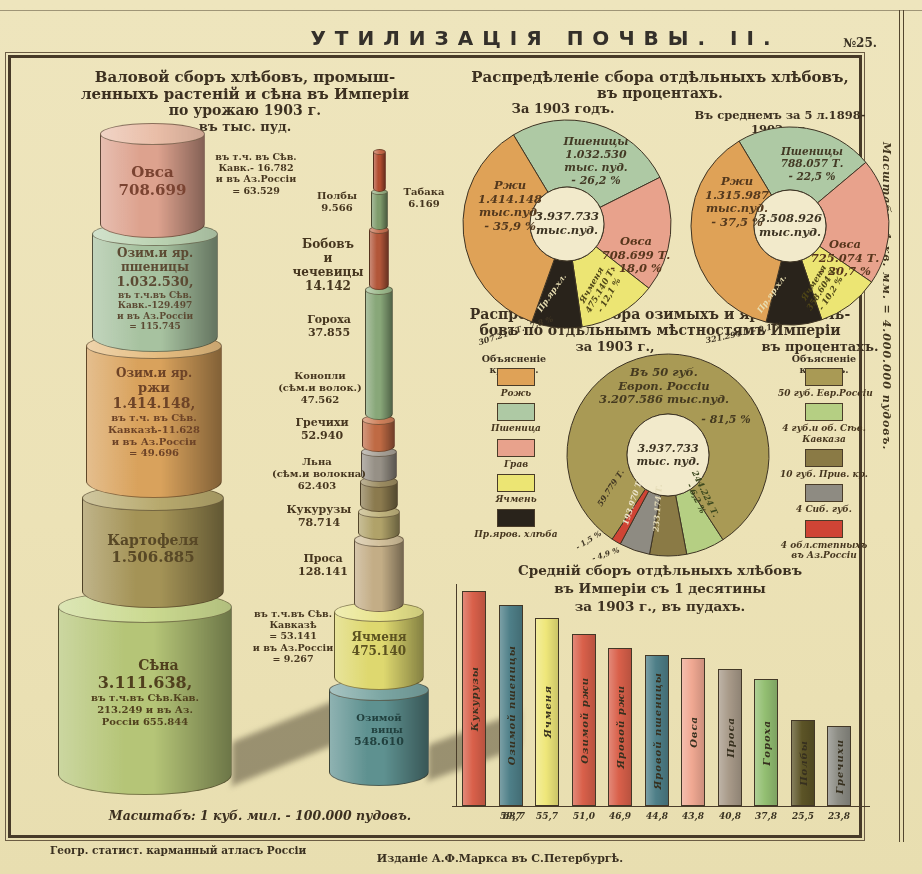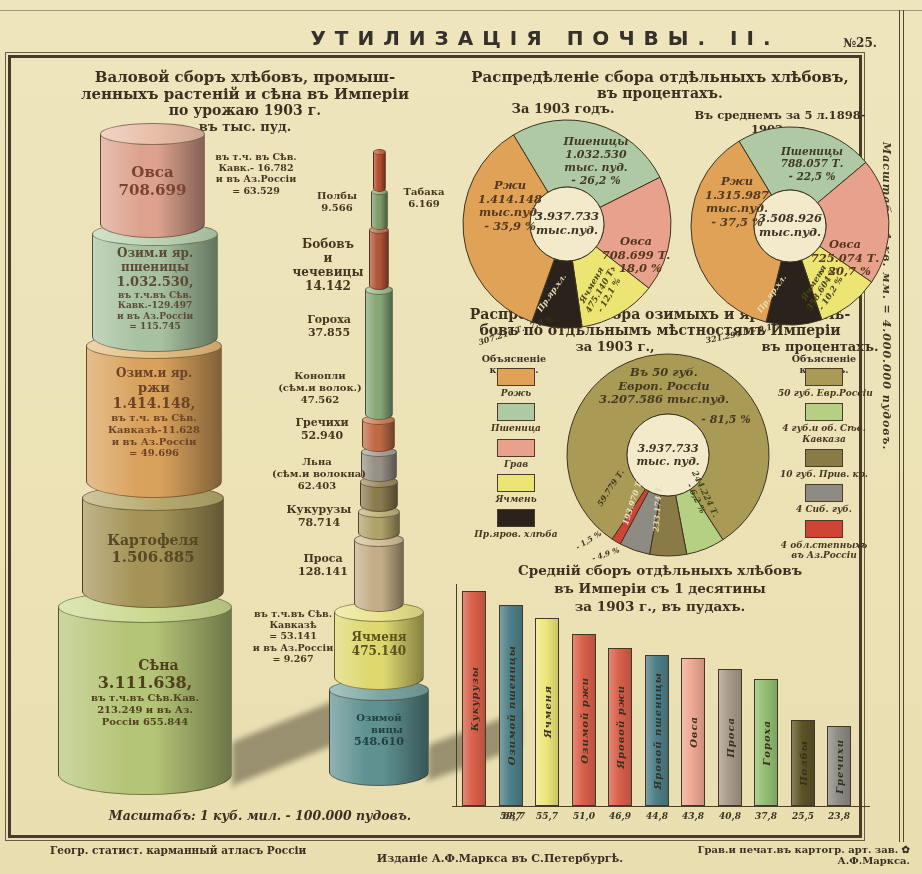--- a/index.html
+++ b/index.html
@@ -111,21 +111,20 @@
         <div class="leg-lab">въ Аз.Россіи</div>
       </div>
     </div>
 
   <div class="h-line" style="left:460px;top:562px;width:400px;font-size:13.5px">Средній сборъ отдѣльныхъ хлѣбовъ</div>
   <div class="h-line" style="left:460px;top:580px;width:400px;font-size:13.5px">въ Имперіи съ 1 десятины</div>
   <div class="h-line" style="left:460px;top:598px;width:400px;font-size:13.5px">за 1903 г., въ пудахъ.</div>
 
   <div class="footer" style="left:50px;top:844px;font-size:10.5px">Геогр. статист. карманный атласъ Россіи</div>
   <div class="footer" style="left:340px;top:852px;width:320px;text-align:center;font-size:11px">Изданіе А.Ф.Маркса въ С.Петербургѣ.</div>
-  <div class="footer" style="left:660px;top:844px;width:250px;text-align:right;font-size:10px">Грав.и печат.въ картогр. арт. зав. ✿ А.Ф.Маркса.</div>
 
   <div id="dyn">
       <div class="cyl-body" style="left: 58px; top: 607px; width: 174px; height: 188px; border-radius: 0px 0px 87px 87px / 0px 0px 20.8px 20.8px; background: linear-gradient(90deg, rgba(255, 255, 255, 0.3), rgba(255, 255, 255, 0) 38%, rgba(0, 0, 0, 0) 55%, rgba(0, 0, 0, 0.22) 80%, rgba(0, 0, 0, 0.4)), rgb(181, 197, 119);"></div>
       <div class="cyl-top" style="left: 58px; top: 591px; width: 174px; height: 32px; background: linear-gradient(90deg, rgba(255, 255, 255, 0.35), rgba(255, 255, 255, 0) 55%, rgba(0, 0, 0, 0.12)), rgb(202, 217, 143);"></div>
       <div class="lbl" style="left: 58px; top: 657px; width: 174px; font-size: 11px; color: rgb(80, 64, 30);">
         <div style="font-size: 14px; margin-left: 27px;">Сѣна</div>
         <div style="font-size: 16px;">3.111.638,</div>
         <div style="font-size: 10px;">въ т.ч.въ Сѣв.Кав.</div>
         <div style="font-size: 10px;">213.249 и въ Аз.</div>
         <div style="font-size: 10px;">Россіи 655.844</div>

